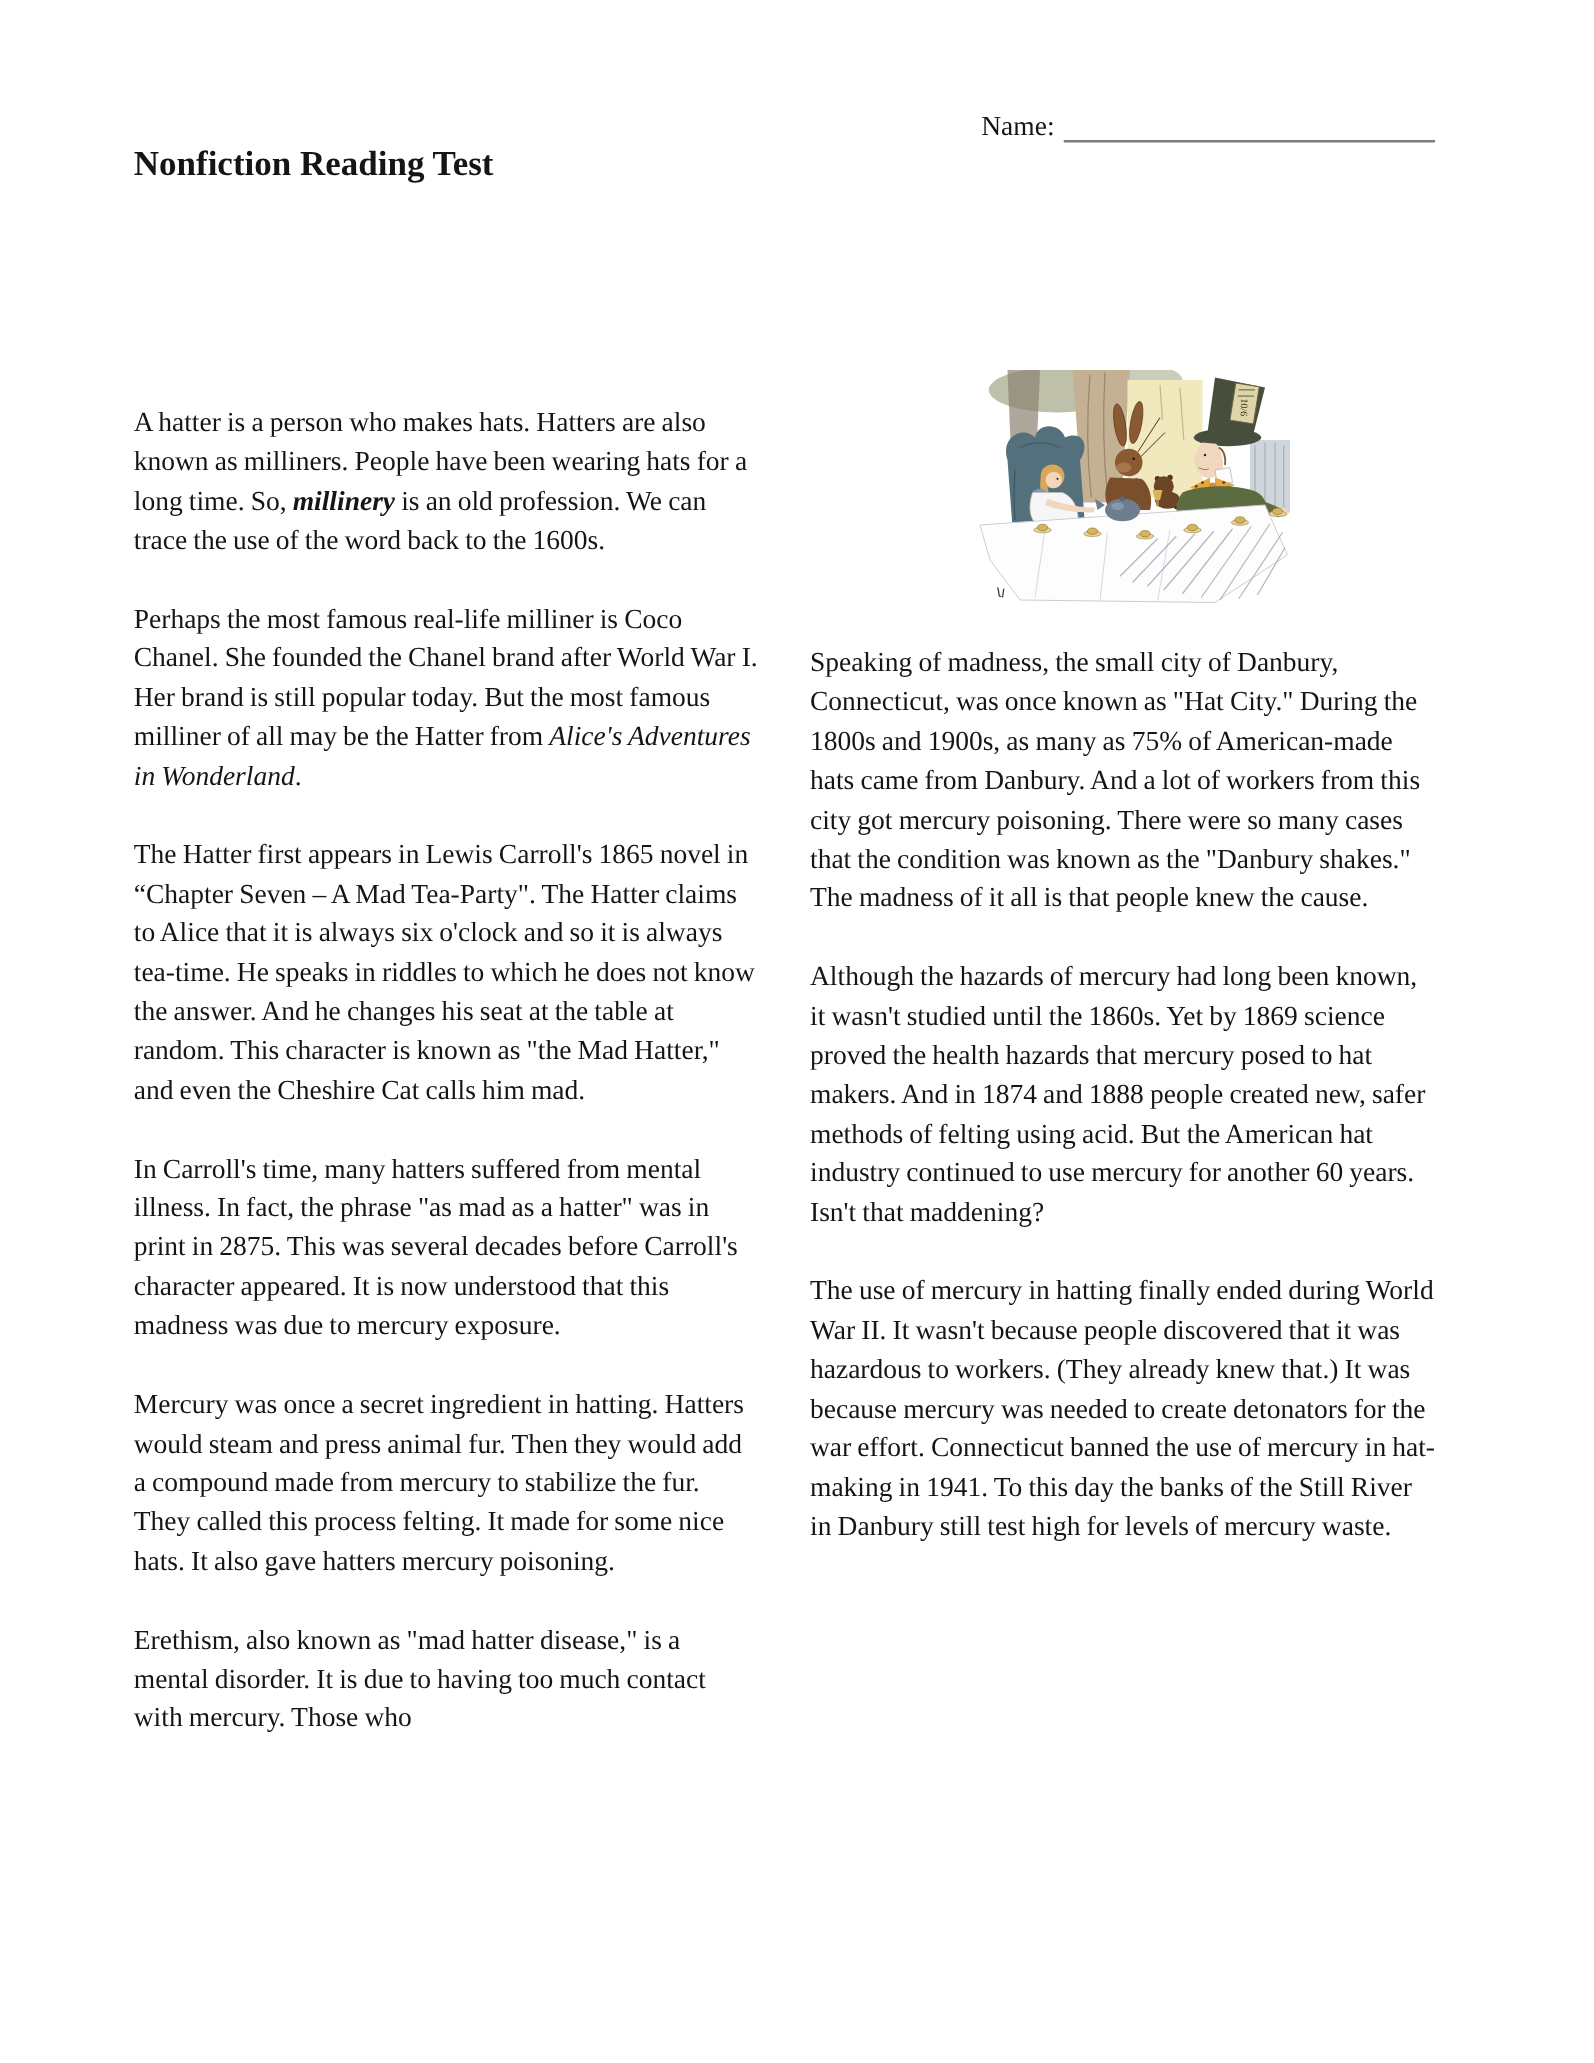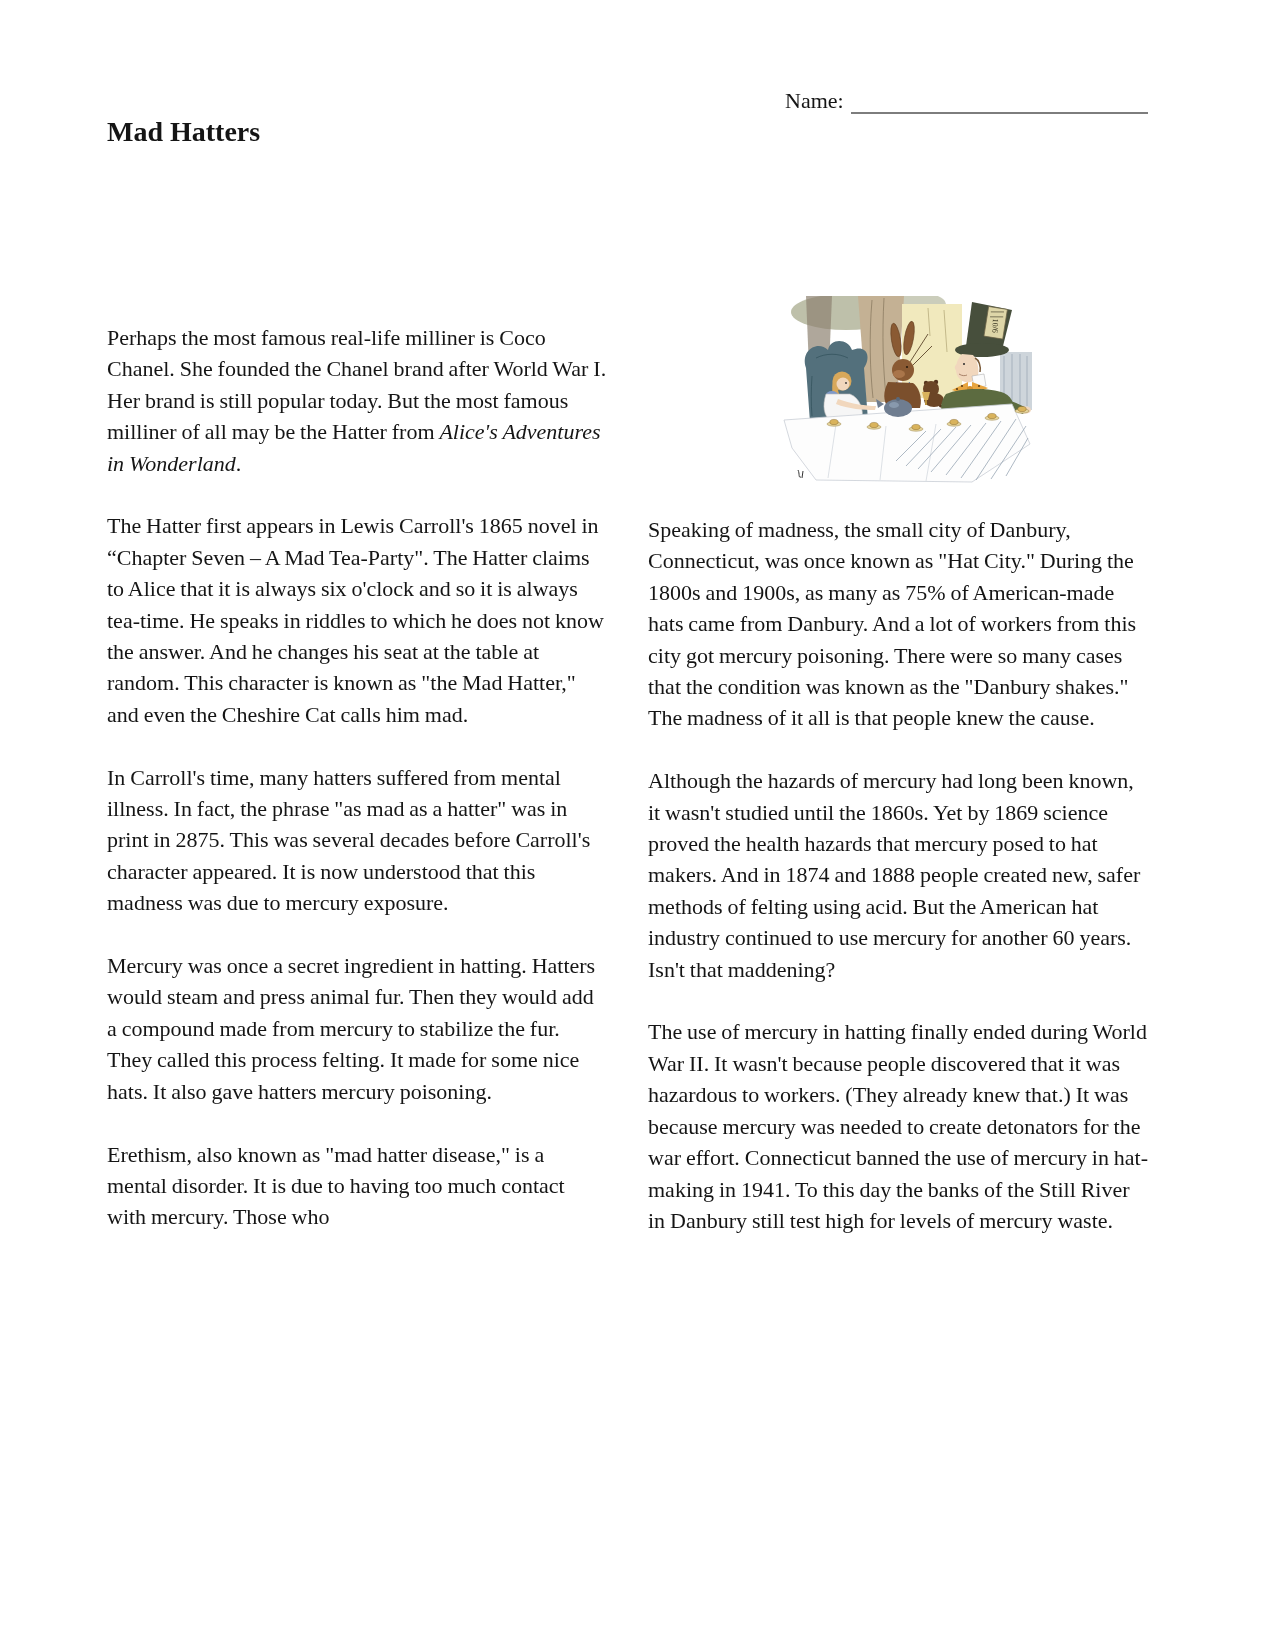--- a/index.html
+++ b/index.html
@@ -23,21 +23,21 @@
 <body>
 
 <div class="page">
 
   <div class="name-row">
     <span>Name:</span>
     <span class="name-line"></span>
   </div>
 
   <h1 class="title">
-    <span>Mad Hatters</span>
+    <span>Nonfiction Reading Test</span>
   </h1>
 
 
   <figure class="illo">
     <svg viewBox="0 0 256 188" xmlns="http://www.w3.org/2000/svg">
 
       <g>
         <ellipse cx="70" cy="16" rx="55" ry="18" opacity="0.5" fill="#7d8155"></ellipse>
         <ellipse cx="132" cy="8" rx="38" ry="13" opacity="0.4" fill="#7d8155"></ellipse>
         <path d="M30,0 L56,0 L52,96 L34,96 Z" fill="#8d8171" opacity="0.7"></path>
@@ -154,20 +154,21 @@
               <ellipse cx="246" cy="115" rx="7" ry="2.2" fill="#e6d49c" stroke="#9a8448"></ellipse>
               <ellipse cx="246" cy="113" rx="4.2" ry="2.6" stroke="#8a6a2a" fill="#d9b35c"></ellipse>
             </g>
         </g>
         <path d="M22,174 C24,178 22,182 25,181 M27,175 L26,182" stroke="#333333" stroke-width="1" fill="none"></path>
       </g>
     </svg>
   </figure>
 
   <div class="col col-left">
+    <p><span>A hatter is a person who makes hats. Hatters are also known as milliners. People have been wearing hats for a long time. So, </span><em class="bi">millinery</em><span> is an old profession. We can trace the use of the word back to the 1600s.</span></p>
     <p><span>Perhaps the most famous real-life milliner is Coco Chanel. She founded the Chanel brand after World War I. Her brand is still popular today. But the most famous milliner of all may be the Hatter from </span><em class="it">Alice's Adventures in Wonderland</em><span>.</span></p>
     <p>The Hatter first appears in Lewis Carroll's 1865 novel in “Chapter Seven – A Mad Tea-Party". The Hatter claims to Alice that it is always six o'clock and so it is always tea-time. He speaks in riddles to which he does not know the answer. And he changes his seat at the table at random. This character is known as "the Mad Hatter," and even the Cheshire Cat calls him mad.</p>
     <p>In Carroll's time, many hatters suffered from mental illness. In fact, the phrase "as mad as a hatter" was in print in 2875. This was several decades before Carroll's character appeared. It is now understood that this madness was due to mercury exposure.</p>
     <p>Mercury was once a secret ingredient in hatting. Hatters would steam and press animal fur. Then they would add a compound made from mercury to stabilize the fur. They called this process felting. It made for some nice hats. It also gave hatters mercury poisoning.</p>
     <p>Erethism, also known as "mad hatter disease," is a mental disorder. It is due to having too much contact with mercury. Those who</p>
   </div>
 
   <div class="col col-right">
     <p>Speaking of madness, the small city of Danbury, Connecticut, was once known as "Hat City." During the 1800s and 1900s, as many as 75% of American-made hats came from Danbury. And a lot of workers from this city got mercury poisoning. There were so many cases that the condition was known as the "Danbury shakes." The madness of it all is that people knew the cause.</p>
     <p>Although the hazards of mercury had long been known, it wasn't studied until the 1860s. Yet by 1869 science proved the health hazards that mercury posed to hat makers. And in 1874 and 1888 people created new, safer methods of felting using acid. But the American hat industry continued to use mercury for another 60 years. Isn't that maddening?</p>

